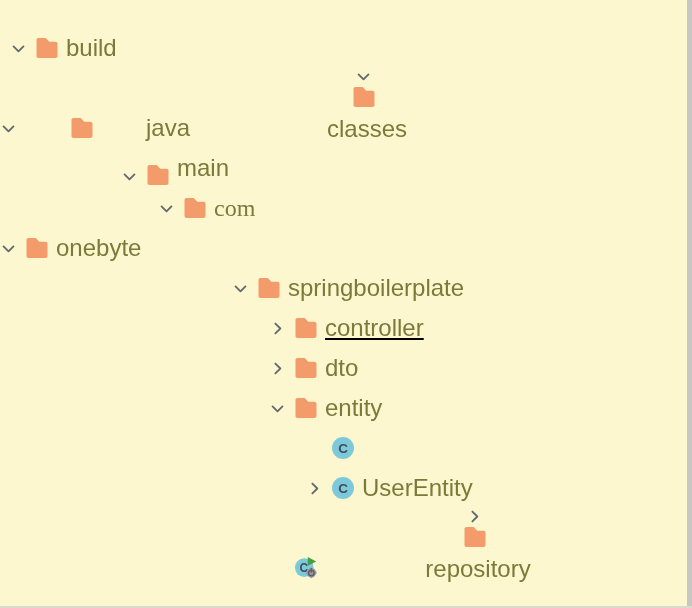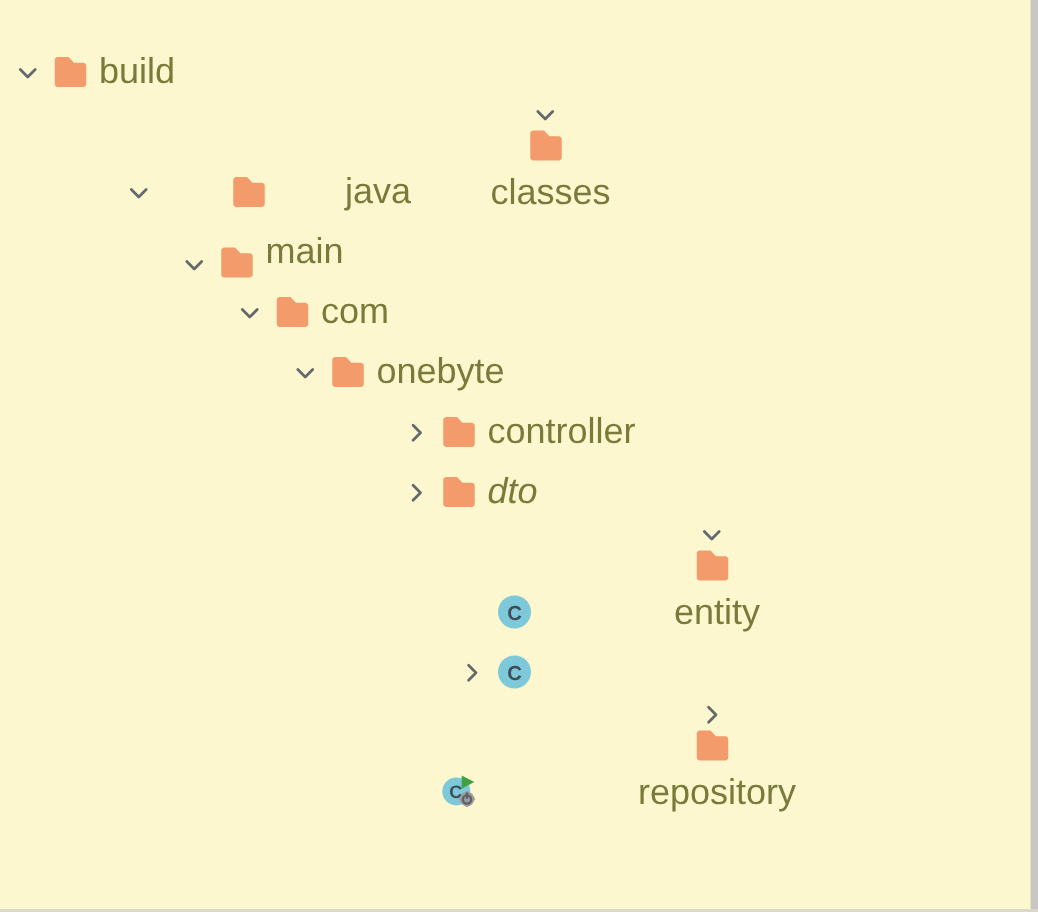--- a/index.html
+++ b/index.html
@@ -70,21 +70,21 @@
           <path d="M5 9 L12 16 L19 9" stroke="var(--c-chevron)" stroke-width="2.6" stroke-linecap="round" stroke-linejoin="round"></path>
         </svg>
       </span>
       <span class="icon-slot">
         <svg width="24" height="24" viewBox="0 0 24 24">
           <path d="M1.5 4 C1.5 2.9 2.4 2 3.5 2 H10.7 L14.3 5.8 H20.5 C21.6 5.8 22.5 6.7 22.5 7.8 V20 C22.5 21.1 21.6 22 20.5 22 H3.5 C2.4 22 1.5 21.1 1.5 20 Z" fill="var(--c-folder)"></path>
         </svg>
       </span>
       <span class="label">classes</span>
     </div>
-    <div class="row" style="padding-left: 84px; gap: 45px;">
+    <div class="row" style=" gap: 45px;">
       <span class="chevron-slot">
         <svg width="17" height="17" viewBox="0 0 24 24" fill="none">
           <path d="M5 9 L12 16 L19 9" stroke="var(--c-chevron)" stroke-width="2.6" stroke-linecap="round" stroke-linejoin="round"></path>
         </svg>
       </span>
       <span class="icon-slot">
         <svg width="24" height="24" viewBox="0 0 24 24">
           <path d="M1.5 4 C1.5 2.9 2.4 2 3.5 2 H10.7 L14.3 5.8 H20.5 C21.6 5.8 22.5 6.7 22.5 7.8 V20 C22.5 21.1 21.6 22 20.5 22 H3.5 C2.4 22 1.5 21.1 1.5 20 Z" fill="var(--c-folder)"></path>
         </svg>
       </span>
@@ -96,73 +96,86 @@
           <path d="M5 9 L12 16 L19 9" stroke="var(--c-chevron)" stroke-width="2.6" stroke-linecap="round" stroke-linejoin="round"></path>
         </svg>
       </span>
       <span class="icon-slot">
         <svg width="24" height="24" viewBox="0 0 24 24">
           <path d="M1.5 4 C1.5 2.9 2.4 2 3.5 2 H10.7 L14.3 5.8 H20.5 C21.6 5.8 22.5 6.7 22.5 7.8 V20 C22.5 21.1 21.6 22 20.5 22 H3.5 C2.4 22 1.5 21.1 1.5 20 Z" fill="var(--c-folder)"></path>
         </svg>
       </span>
       <span class="label">main</span>
     </div>
-    <div class="row" style="padding-left: 158px;">
+    <div class="row" style="padding-left: 158px; font-family: Liberation Serif, serif;">
       <span class="chevron-slot">
         <svg width="17" height="17" viewBox="0 0 24 24" fill="none">
           <path d="M5 9 L12 16 L19 9" stroke="var(--c-chevron)" stroke-width="2.6" stroke-linecap="round" stroke-linejoin="round"></path>
         </svg>
       </span>
       <span class="icon-slot">
         <svg width="24" height="24" viewBox="0 0 24 24">
           <path d="M1.5 4 C1.5 2.9 2.4 2 3.5 2 H10.7 L14.3 5.8 H20.5 C21.6 5.8 22.5 6.7 22.5 7.8 V20 C22.5 21.1 21.6 22 20.5 22 H3.5 C2.4 22 1.5 21.1 1.5 20 Z" fill="var(--c-folder)"></path>
         </svg>
       </span>
       <span class="label">com</span>
     </div>
-    <div class="row" style="padding-left: 195px;">
+    <div class="row" style="">
       <span class="chevron-slot">
         <svg width="17" height="17" viewBox="0 0 24 24" fill="none">
           <path d="M5 9 L12 16 L19 9" stroke="var(--c-chevron)" stroke-width="2.6" stroke-linecap="round" stroke-linejoin="round"></path>
         </svg>
       </span>
       <span class="icon-slot">
         <svg width="24" height="24" viewBox="0 0 24 24">
           <path d="M1.5 4 C1.5 2.9 2.4 2 3.5 2 H10.7 L14.3 5.8 H20.5 C21.6 5.8 22.5 6.7 22.5 7.8 V20 C22.5 21.1 21.6 22 20.5 22 H3.5 C2.4 22 1.5 21.1 1.5 20 Z" fill="var(--c-folder)"></path>
         </svg>
       </span>
       <span class="label">onebyte</span>
     </div>
+    <div class="row" style="padding-left: 232px;">
+      <span class="chevron-slot">
+        <svg width="17" height="17" viewBox="0 0 24 24" fill="none">
+          <path d="M5 9 L12 16 L19 9" stroke="var(--c-chevron)" stroke-width="2.6" stroke-linecap="round" stroke-linejoin="round"></path>
+        </svg>
+      </span>
+      <span class="icon-slot">
+        <svg width="24" height="24" viewBox="0 0 24 24">
+          <path d="M1.5 4 C1.5 2.9 2.4 2 3.5 2 H10.7 L14.3 5.8 H20.5 C21.6 5.8 22.5 6.7 22.5 7.8 V20 C22.5 21.1 21.6 22 20.5 22 H3.5 C2.4 22 1.5 21.1 1.5 20 Z" fill="var(--c-folder)"></path>
+        </svg>
+      </span>
+      <span class="label">springboilerplate</span>
+    </div>
+    <div class="row" style="padding-left: 269px; text-decoration: underline;">
+      <span class="chevron-slot">
+        <svg width="17" height="17" viewBox="0 0 24 24" fill="none">
+          <path d="M9 5 L16 12 L9 19" stroke="var(--c-chevron)" stroke-width="2.6" stroke-linecap="round" stroke-linejoin="round"></path>
+        </svg>
+      </span>
+      <span class="icon-slot">
+        <svg width="24" height="24" viewBox="0 0 24 24">
+          <path d="M1.5 4 C1.5 2.9 2.4 2 3.5 2 H10.7 L14.3 5.8 H20.5 C21.6 5.8 22.5 6.7 22.5 7.8 V20 C22.5 21.1 21.6 22 20.5 22 H3.5 C2.4 22 1.5 21.1 1.5 20 Z" fill="var(--c-folder)"></path>
+        </svg>
+      </span>
+      <span class="label">controller</span>
+    </div>
     <div class="row" style="padding-left: 269px;">
       <span class="chevron-slot">
         <svg width="17" height="17" viewBox="0 0 24 24" fill="none">
           <path d="M9 5 L16 12 L9 19" stroke="var(--c-chevron)" stroke-width="2.6" stroke-linecap="round" stroke-linejoin="round"></path>
         </svg>
       </span>
       <span class="icon-slot">
         <svg width="24" height="24" viewBox="0 0 24 24">
           <path d="M1.5 4 C1.5 2.9 2.4 2 3.5 2 H10.7 L14.3 5.8 H20.5 C21.6 5.8 22.5 6.7 22.5 7.8 V20 C22.5 21.1 21.6 22 20.5 22 H3.5 C2.4 22 1.5 21.1 1.5 20 Z" fill="var(--c-folder)"></path>
         </svg>
       </span>
-      <span class="label">controller</span>
-    </div>
-    <div class="row" style="padding-left: 269px; font-style: italic;">
-      <span class="chevron-slot">
-        <svg width="17" height="17" viewBox="0 0 24 24" fill="none">
-          <path d="M9 5 L16 12 L9 19" stroke="var(--c-chevron)" stroke-width="2.6" stroke-linecap="round" stroke-linejoin="round"></path>
-        </svg>
-      </span>
-      <span class="icon-slot">
-        <svg width="24" height="24" viewBox="0 0 24 24">
-          <path d="M1.5 4 C1.5 2.9 2.4 2 3.5 2 H10.7 L14.3 5.8 H20.5 C21.6 5.8 22.5 6.7 22.5 7.8 V20 C22.5 21.1 21.6 22 20.5 22 H3.5 C2.4 22 1.5 21.1 1.5 20 Z" fill="var(--c-folder)"></path>
-        </svg>
-      </span>
       <span class="label">dto</span>
     </div>
-    <div class="row" style="padding-left: 269px; flex-direction: column;">
+    <div class="row" style="padding-left: 269px;">
       <span class="chevron-slot">
         <svg width="17" height="17" viewBox="0 0 24 24" fill="none">
           <path d="M5 9 L12 16 L19 9" stroke="var(--c-chevron)" stroke-width="2.6" stroke-linecap="round" stroke-linejoin="round"></path>
         </svg>
       </span>
       <span class="icon-slot">
         <svg width="24" height="24" viewBox="0 0 24 24">
           <path d="M1.5 4 C1.5 2.9 2.4 2 3.5 2 H10.7 L14.3 5.8 H20.5 C21.6 5.8 22.5 6.7 22.5 7.8 V20 C22.5 21.1 21.6 22 20.5 22 H3.5 C2.4 22 1.5 21.1 1.5 20 Z" fill="var(--c-folder)"></path>
         </svg>
       </span>
@@ -182,20 +195,21 @@
         <svg width="17" height="17" viewBox="0 0 24 24" fill="none">
           <path d="M9 5 L16 12 L9 19" stroke="var(--c-chevron)" stroke-width="2.6" stroke-linecap="round" stroke-linejoin="round"></path>
         </svg>
       </span>
       <span class="icon-slot">
         <svg width="24" height="24" viewBox="0 0 24 24">
           <circle cx="12" cy="12" r="11" fill="var(--c-class-circle)"></circle>
           <text x="12" y="17" font-size="13.5" font-weight="bold" text-anchor="middle" fill="var(--c-class-letter)" font-family="Liberation Sans, sans-serif">C</text>
         </svg>
       </span>
+      <span class="label">UserEntity</span>
     </div>
     <div class="row" style="padding-left: 269px; flex-direction: column;">
       <span class="chevron-slot">
         <svg width="17" height="17" viewBox="0 0 24 24" fill="none">
           <path d="M9 5 L16 12 L9 19" stroke="var(--c-chevron)" stroke-width="2.6" stroke-linecap="round" stroke-linejoin="round"></path>
         </svg>
       </span>
       <span class="icon-slot">
         <svg width="24" height="24" viewBox="0 0 24 24">
           <path d="M1.5 4 C1.5 2.9 2.4 2 3.5 2 H10.7 L14.3 5.8 H20.5 C21.6 5.8 22.5 6.7 22.5 7.8 V20 C22.5 21.1 21.6 22 20.5 22 H3.5 C2.4 22 1.5 21.1 1.5 20 Z" fill="var(--c-folder)"></path>

